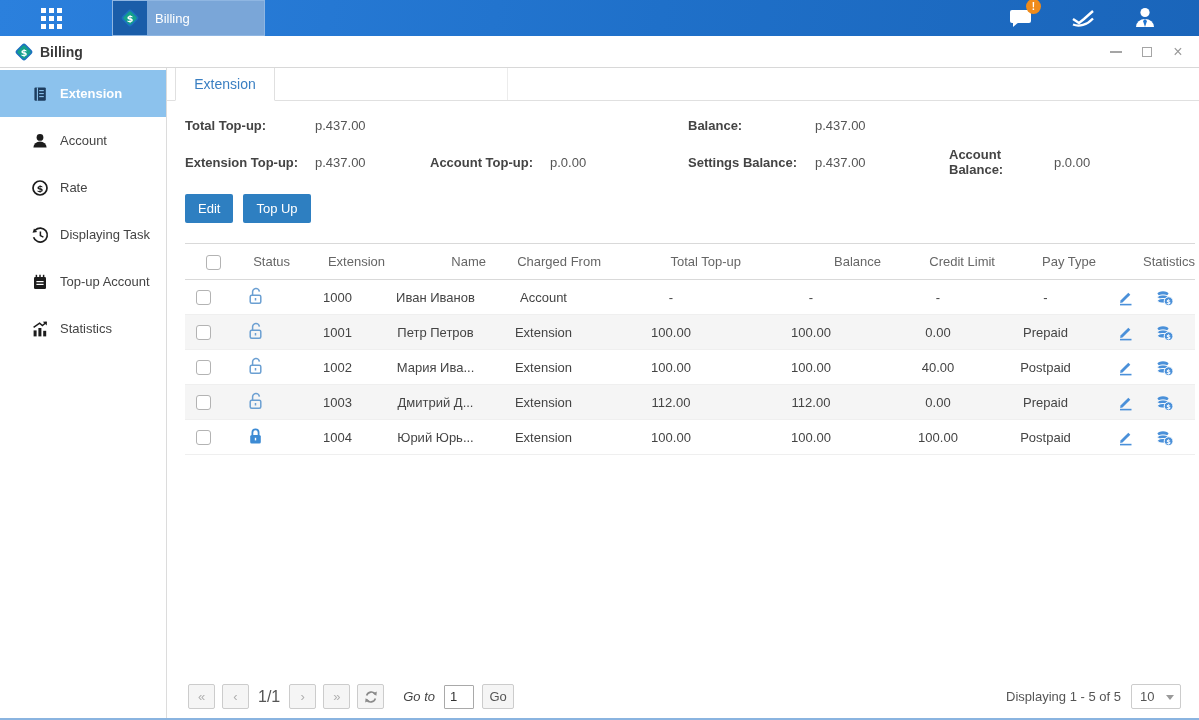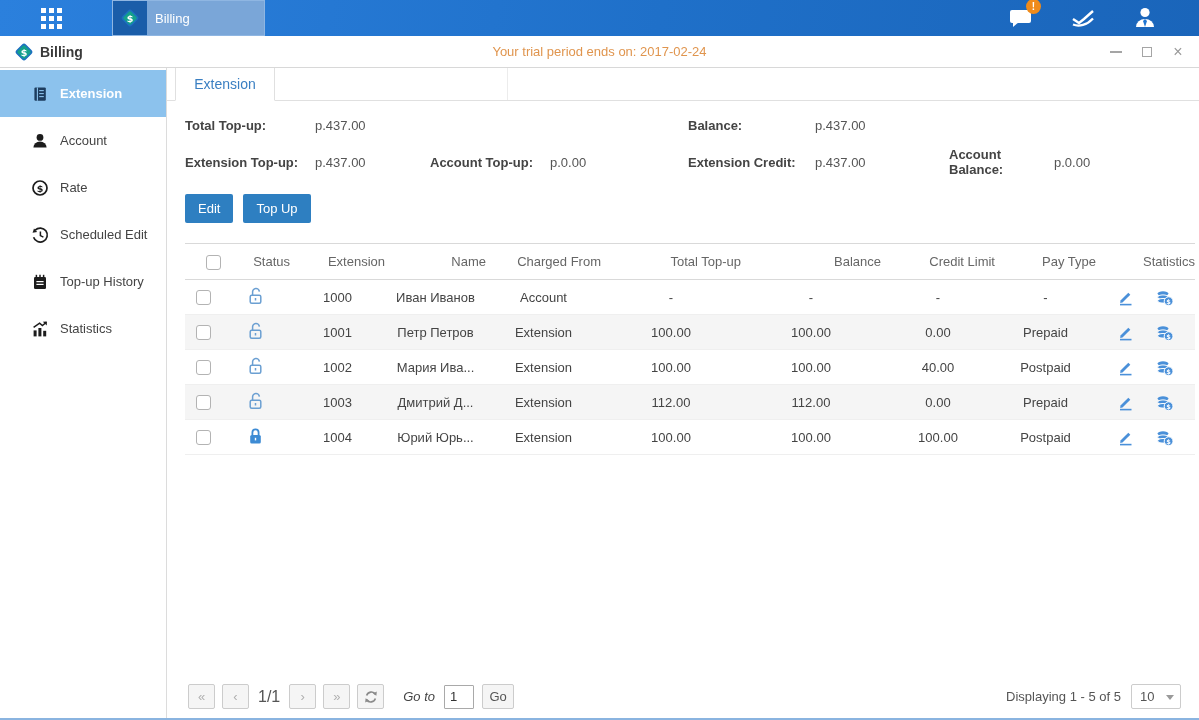--- a/index.html
+++ b/index.html
@@ -173,21 +173,20 @@
         </svg>
       </div>
     </div>
   </div>
 
   <div class="titlebar">
     <svg width="20" height="20" viewBox="0 0 20 20">
         <use href="#i-diamond"></use>
       </svg>
     <span class="win-title">Billing</span>
-    <span class="trial-msg">Your trial period ends on: 2017-02-24</span>
     <span class="win-controls">
       <span class="wc wc-min">
           <i></i>
         </span>
       <span class="wc wc-max">
           <i></i>
         </span>
       <span class="wc wc-close">×</span>
     </span>
   </div>
@@ -226,34 +225,34 @@
         <span>Rate</span>
       </div>
       <div class="side-item">
         <span class="s-icon">
           <svg width="18" height="18" viewBox="0 0 18 18">
             <path d="M4.2 4.2 a7 7 0 1 1 -1.6 7" fill="none" stroke="currentColor" stroke-width="1.7"></path>
             <polygon points="1.6,6.8 6.2,6 3,2.6" fill="currentColor"></polygon>
             <path d="M9.4 5.4 V9.6 L12.4 11.2" fill="none" stroke="currentColor" stroke-width="1.5"></path>
           </svg>
         </span>
-        <span>Scheduled Edit</span>
+        <span>Displaying Task</span>
       </div>
       <div class="side-item">
         <span class="s-icon">
           <svg width="18" height="18" viewBox="0 0 18 18" fill="currentColor">
             <rect x="3" y="4" width="12" height="12" rx="1.2"></rect>
             <line x1="5.4" y1="1.8" x2="5.4" y2="5" stroke="currentColor" stroke-width="1.5"></line>
             <line x1="9" y1="1.8" x2="9" y2="5" stroke="currentColor" stroke-width="1.5"></line>
             <line x1="12.6" y1="1.8" x2="12.6" y2="5" stroke="currentColor" stroke-width="1.5"></line>
             <line x1="5.4" y1="8.6" x2="12.6" y2="8.6" stroke="#fff" stroke-width="1.2"></line>
             <line x1="5.4" y1="11.4" x2="12.6" y2="11.4" stroke="#fff" stroke-width="1.2"></line>
           </svg>
         </span>
-        <span>Top-up History</span>
+        <span>Top-up Account</span>
       </div>
       <div class="side-item">
         <span class="s-icon">
           <svg width="18" height="18" viewBox="0 0 18 18" fill="currentColor">
             <rect x="2.6" y="10.4" width="3" height="6"></rect>
             <rect x="7.4" y="8" width="3" height="8.4"></rect>
             <rect x="12.2" y="10.8" width="3" height="5.6"></rect>
             <polyline points="2.6,7.4 8.6,3.2 11.4,5.6 15.4,2.2" fill="none" stroke="currentColor" stroke-width="1.5"></polyline>
             <polygon points="15.8,5.4 15.8,1.4 11.8,1.8" fill="currentColor"></polygon>
           </svg>
@@ -284,21 +283,21 @@
           </div>
         </div>
         <div class="summary-row">
           <div class="sum-half">
             <span class="sum-label w130">Extension Top-up:</span>
             <span class="sum-val w115">p.437.00</span>
             <span class="sum-label w120">Account Top-up:</span>
             <span class="sum-val">p.0.00</span>
           </div>
           <div class="sum-half">
-            <span class="sum-label w127">Extension Credit:</span>
+            <span class="sum-label w127">Settings Balance:</span>
             <span class="sum-val w134">p.437.00</span>
             <span class="sum-label w105">Account Balance:</span>
             <span class="sum-val">p.0.00</span>
           </div>
         </div>
 
         <div class="btn-row">
           <button class="btn">Edit</button>
           <button class="btn">Top Up</button>
         </div>

